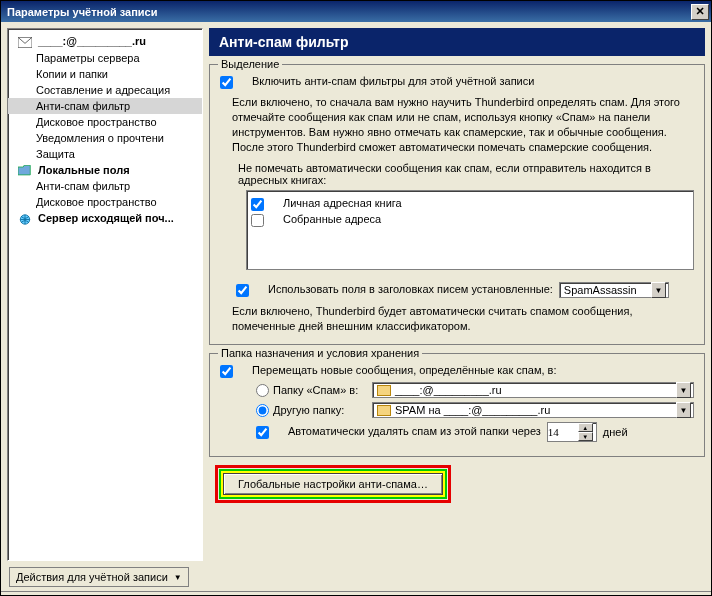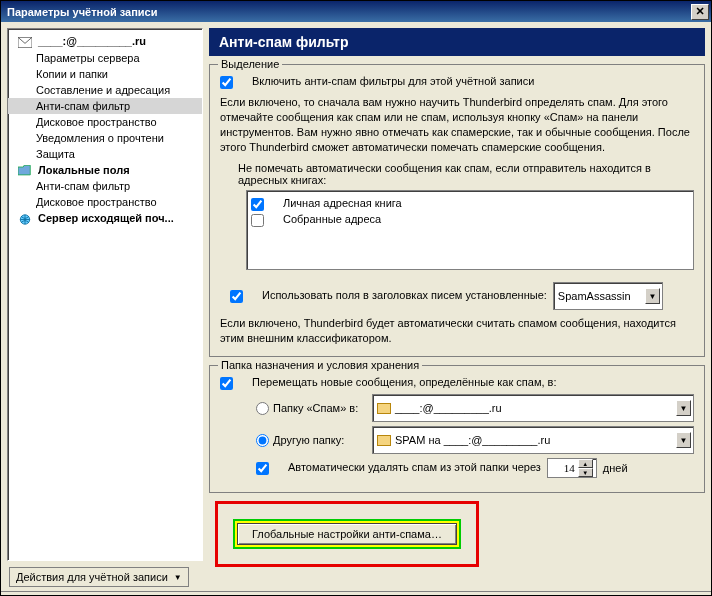--- a/index.html
+++ b/index.html
@@ -14,36 +14,36 @@
 .tree-item.selected{background:#d6d6d6}
 .tree-item.bold{font-weight:bold}
 .tree-item svg,.tree-item .iconbox{vertical-align:middle;margin-right:3px}
 .iconbox{display:inline-block;width:14px;height:11px}
 .main{flex:1;display:flex;flex-direction:column;gap:6px}
 .pheader{background:#0a246a;color:#fff;font-weight:bold;font-size:14px;padding:6px 10px}
 .fieldset{border:1px solid #808080;padding:8px 10px 10px;position:relative;margin-top:2px}
 .fieldset>.legend{position:absolute;top:-7px;left:8px;background:#ece9d8;padding:0 3px}
 .chk{display:flex;align-items:flex-start;gap:19px;margin:2px 0}
 .chk input{margin-top:1px}
-.desc{margin:6px 0 8px;line-height:1.35}
+.desc{margin:6px 12px 8px;line-height:1.35}
 .sub-desc{margin:0 0 4px 18px}
 .listbox{margin-left:26px;border:1px solid #808080;background:#fff;height:80px;padding:4px;box-shadow:inset 1px 1px #404040}
 .row{display:flex;align-items:center;gap:6px;margin:4px 0 4px 18px}
 .row.indent2{margin-left:36px}
-.select{border:1px solid #808080;background:#fff;height:28px;display:flex;align-items:center;padding:0 2px 0 4px;box-shadow:inset 1px 1px #404040}
+.select{border:1px solid #808080;background:#fff;height:16px;display:flex;align-items:center;padding:0 2px 0 4px;box-shadow:inset 1px 1px #404040}
 .select .arrow{width:15px;height:16px;background:#d4d0c8;border:1px solid #fff;border-right-color:#404040;border-bottom-color:#404040;margin-left:auto;display:flex;align-items:center;justify-content:center;font-size:8px}
 .select.flex{flex:1}
 .radio{display:flex;align-items:center;gap:4px}
 .num-input{display:flex;border:1px solid #808080;background:#fff;width:50px;height:20px;box-shadow:inset 1px 1px #404040}
-.num-input input{border:0;width:30px;text-align:right;padding-right:3px;font:11px Tahoma}
+.num-input input{border:0;width:30px;padding-right:3px;font:11px Tahoma}
 .num-input .spin{width:15px;display:flex;flex-direction:column}
 .num-input .spin div{flex:1;background:#d4d0c8;border:1px solid #fff;border-right-color:#404040;border-bottom-color:#404040;font-size:6px;display:flex;align-items:center;justify-content:center}
 .btn{background:#ece9d8;border:1px solid #404040;box-shadow:inset 1px 1px #fff,inset -1px -1px #808080;padding:3px 12px;cursor:pointer;min-width:72px;text-align:center}
 .btn.wide{padding:4px 14px}
-.global-btn-wrap{border:3px solid #e60000;padding:15px;width:fit-content;margin-left:6px;margin-top:2px}
+.global-btn-wrap{border:3px solid #e60000;padding:1px;width:fit-content;margin-left:6px;margin-top:2px}
 .global-btn-wrap .inner{border:2px solid #0c0;background:#ff0;padding:2px}
 .bottom{display:flex;align-items:flex-end;padding:0 8px 4px;gap:8px;height:24px}
 .acct-menu{border:1px solid #808080;background:#ece9d8;padding:3px 6px;display:flex;align-items:center;gap:6px;cursor:pointer}
 .footer{display:flex;justify-content:flex-end;gap:8px;padding:6px 10px;border-top:1px solid #808080}
 .folder-icon{display:inline-block;width:14px;height:11px;background:#f5d47f;border:1px solid #b8860b;vertical-align:middle;margin-right:4px}
 </style>
 </head>
 <body>
 
 <div class="titlebar">
@@ -99,31 +99,31 @@
         <label class="chk">
           <input type="checkbox" checked="" style="">
           <span>Личная адресная книга</span>
         </label>
         <label class="chk">
           <input type="checkbox" style="">
           <span>Собранные адреса</span>
         </label>
       </div>
       <div style="height:8px"></div>
-      <div class="row" style="margin-left:10px">
+      <div class="row" style="margin-left:16px">
         <label class="chk" style="margin:0">
           <input type="checkbox" checked="" style="">
           <span>Использовать поля в заголовках писем установленные:</span>
         </label>
         <div class="select" style="width:110px">
           <span>SpamAssassin</span>
           <div class="arrow">▼</div>
         </div>
       </div>
-      <div class="desc" style="margin-bottom:0">Если включено, Thunderbird будет автоматически считать спамом сообщения, находится этим внешним классификатором.</div>
+      <div class="desc" style="margin-bottom:0">Если включено, Thunderbird будет автоматически считать спамом сообщения, помеченные дней внешним классификатором.</div>
     </div>
 
     <div class="fieldset">
       <span class="legend">Папка назначения и условия хранения</span>
       <label class="chk">
         <input type="checkbox" checked="" style="">
         <span>Перемещать новые сообщения, определённые как спам, в:</span>
       </label>
       <div class="row indent2">
         <label class="radio" style="width:110px">

